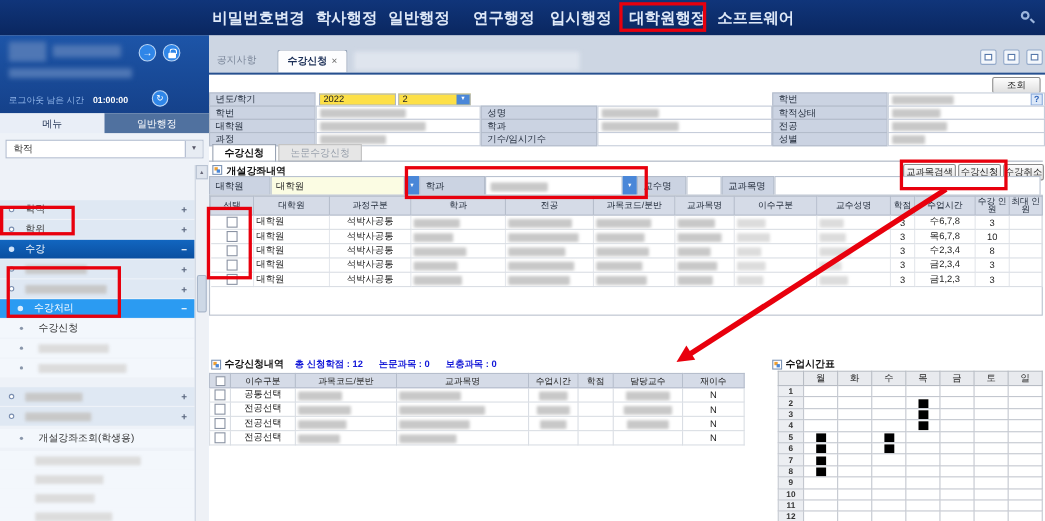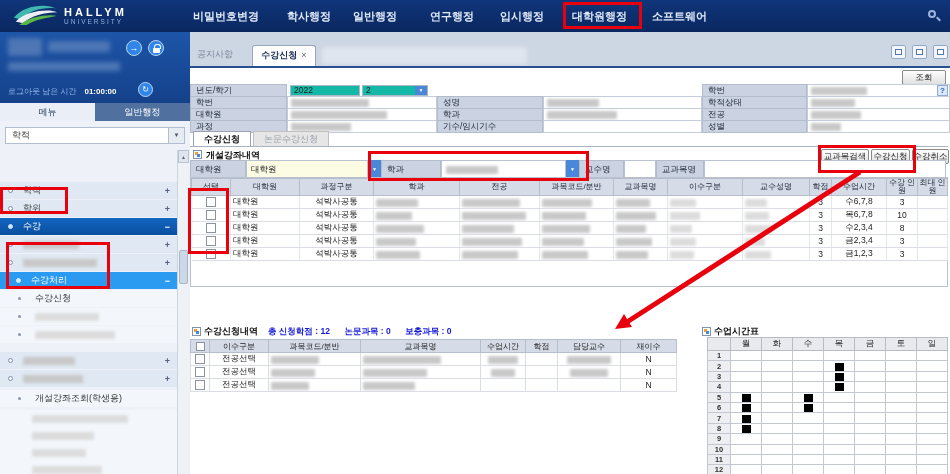--- a/index.html
+++ b/index.html
@@ -6,21 +6,21 @@
   body { font-family:"Liberation Sans", sans-serif; background:#fff; }
   .screen { position:relative; width:950px; height:474px; overflow:hidden; background:#fff; font-size:9px; color:#222; }
   .abs { position:absolute; }
 
   
   .header { position:absolute; left:0; top:0; width:950px; height:32px; background:linear-gradient(#10357a,#0a2760); z-index:5; }
   .logo { position:absolute; left:12px; top:3px; display:flex; align-items:center; cursor:pointer; }
   .logo-text { margin-left:6px; }
   .logo-name { color:#fff; font-size:11px; font-weight:bold; letter-spacing:3px; }
   .logo-sub { color:#8fb4dd; font-size:6.5px; letter-spacing:2px; }
-  .nav-item { position:absolute; top:0; height:32px; line-height:32px; color:#dfe9f8; font-size:11px; font-weight:bold; cursor:pointer; }
+  .nav-item { position:absolute; top:0; height:32px; line-height:32px; color:#dfe9f8; font-size:14px; font-weight:bold; cursor:pointer; }
   .menu-search { position:absolute; left:812px; top:7px; width:110px; height:18px; background:#16386f; border:1px solid #2c5195; border-radius:3px; color:#9db6dd; font-size:9px; padding:0 16px 0 6px; }
   .menu-search::placeholder { color:#7f9ac7; }
   .search-icon { position:absolute; left:928px; top:10px; width:8px; height:8px; border:2px solid #9db6dd; border-radius:50%; }
   .search-icon::after { content:''; position:absolute; left:6px; top:6px; width:5px; height:2px; background:#9db6dd; transform:rotate(45deg); }
 
   
   .sidebar { position:absolute; left:0; top:32px; width:190px; height:442px; background:#eef2f8; }
   .user-panel { position:absolute; left:0; top:0; width:190px; height:71px; background:linear-gradient(#1d55a8,#15418a); }
   .circ { position:absolute; width:16px; height:16px; border-radius:50%; background:#2f86e8; border:1px solid #bcd6f5; color:#fff; text-align:center; line-height:14px; font-size:9px; cursor:pointer; }
   .lock-body { position:absolute; left:4px; top:7px; width:7px; height:5px; background:#fff; border-radius:1px; }
@@ -62,21 +62,21 @@
   .blue-line { position:absolute; left:190px; top:66px; width:760px; height:2px; background:#27508f; }
   .content-bg { position:absolute; left:190px; top:68px; width:760px; height:406px; background:#fff; }
   .top-icon { position:absolute; top:45px; width:15px; height:14px; border:1px solid #93a9c9; background:#f2f6fb; border-radius:2px; cursor:pointer; }
   .top-icon::before { content:''; position:absolute; left:3px; top:3px; right:3px; bottom:3px; border:1px solid #5577aa; background:#fff; }
   .win-btn { position:absolute; background:linear-gradient(#fdfdfd,#e0e0e0); border:1px solid #8a8a8a; border-radius:2px; font-size:8.5px; color:#222; text-align:center; cursor:pointer; font-family:"Liberation Sans",sans-serif; }
 
   
   .fl { position:absolute; height:13px; background:#cbd3e2; border:1px solid #b3bccb; font-size:8.5px; color:#1c2635; line-height:11px; padding-left:5px; }
   .fv { position:absolute; height:13px; background:#fff; border:1px solid #c6cdda; line-height:11px; padding-left:3px; }
   .fp { position:absolute; height:13px; background:#fff; border-bottom:1px solid #e2e6ec; }
-  .ibox { position:absolute; background:#14b8a6; border:1px solid #aeb7c6; font-size:8.5px; line-height:9px; padding-left:3px; }
+  .ibox { position:absolute; background:#fde047; border:1px solid #aeb7c6; font-size:8.5px; line-height:9px; padding-left:3px; }
   .dd { position:absolute; background:#4a87d8; color:#fff; font-size:5px; text-align:center; cursor:pointer; }
   .help { position:absolute; width:11px; height:11px; background:#dce8f8; border:1px solid #8cacdc; color:#2d62b8; font-size:8px; font-weight:bold; text-align:center; line-height:10px; cursor:pointer; }
 
   
   .sub-tab { position:absolute; top:131px; height:16px; font-size:9px; text-align:center; line-height:15px; cursor:pointer; }
   .sub-tab.on { left:193px; width:58px; background:#fff; border:1px solid #99a3b3; border-bottom:none; font-weight:bold; color:#111; }
   .sub-tab.off { left:253px; width:76px; background:#e6e6e6; border:1px solid #c0c0c0; color:#98a0ac; }
   .sub-line { position:absolute; left:190px; top:146px; width:758px; height:1px; background:#aab3c0; }
   .sec-icon { position:absolute; width:9px; height:9px; border:1px solid #7d94b5; background:#fff; }
   .sec-icon::before { content:''; position:absolute; left:1px; top:1px; width:3px; height:3px; background:#f0a030; }
@@ -114,31 +114,20 @@
   
   .red-box { position:absolute; border:3px solid #e8000d; z-index:60; pointer-events:none; }
   .overlay-svg { position:absolute; left:0; top:0; z-index:59; pointer-events:none; }
 </style>
 </head>
 <body>
 
 <div class="screen">
 
   <div class="header">
-    <div class="logo">
-      <svg width="46" height="24" viewBox="0 0 50 26">
-        <path d="M2 16 C12 2, 38 0, 48 6 C36 4, 18 8, 10 18 Z" fill="#3fb9b0"></path>
-        <path d="M4 20 C16 8, 40 6, 49 10 C36 10, 20 14, 12 22 Z" fill="#ffffff" opacity="0.92"></path>
-        <path d="M8 24 C20 14, 40 12, 48 14 C38 16, 24 18, 16 24 Z" fill="#58b747"></path>
-      </svg>
-      <div class="logo-text">
-        <div class="logo-name">HALLYM</div>
-        <div class="logo-sub">UNIVERSITY</div>
-      </div>
-    </div>
     <div class="nav-item" style="left:193px">비밀번호변경</div>
     <div class="nav-item" style="left:287px">학사행정</div>
     <div class="nav-item" style="left:353px">일반행정</div>
     <div class="nav-item" style="left:430px">연구행정</div>
     <div class="nav-item" style="left:500px">입시행정</div>
     <div class="nav-item" style="left:572px">대학원행정</div>
     <div class="nav-item" style="left:652px">소프트웨어</div>
     <span class="search-icon"></span>
   </div>
 
@@ -445,20 +434,30 @@
         <th>이수구분</th>
         <th>과목코드/분반</th>
         <th>교과목명</th>
         <th>수업시간</th>
         <th>학점</th>
         <th>담당교수</th>
         <th>재이수</th>
       </tr>
     </thead>
     <tbody>
+      <tr>
+        <td class="tc"><span class="cb"></span></td>
+        <td class="tc">공통선택</td>
+        <td><span class="blur" style="width:40px"></span></td>
+        <td><span class="blur" style="width:56px"></span></td>
+        <td class="tc"><span class="blur" style="width:26px"></span></td>
+        <td></td>
+        <td class="tc"><span class="blur" style="width:40px"></span></td>
+        <td class="tc">N</td>
+      </tr>
       <tr>
         <td class="tc"><span class="cb"></span></td>
         <td class="tc">전공선택</td>
         <td><span class="blur" style="width:48px"></span></td>
         <td><span class="blur" style="width:78px"></span></td>
         <td class="tc"><span class="blur" style="width:30px"></span></td>
         <td></td>
         <td class="tc"><span class="blur" style="width:44px"></span></td>
         <td class="tc">N</td>
       </tr>

